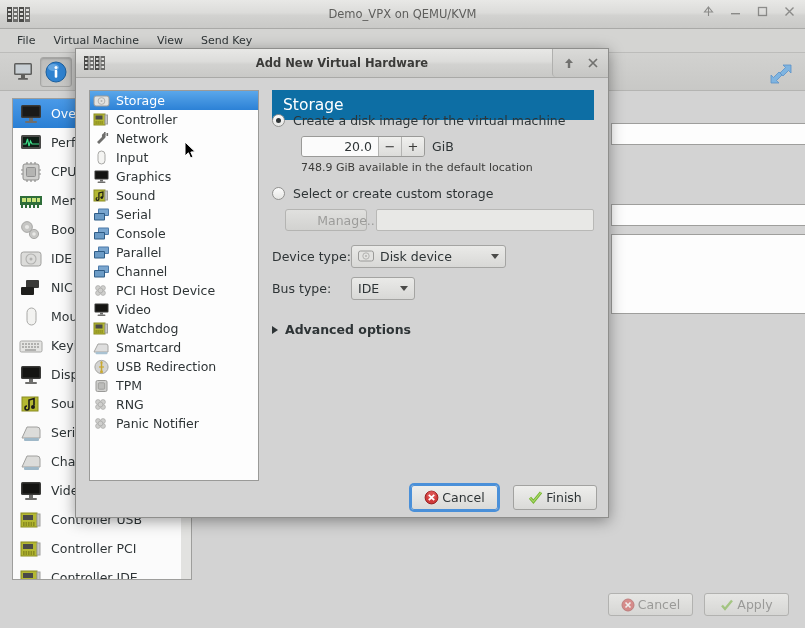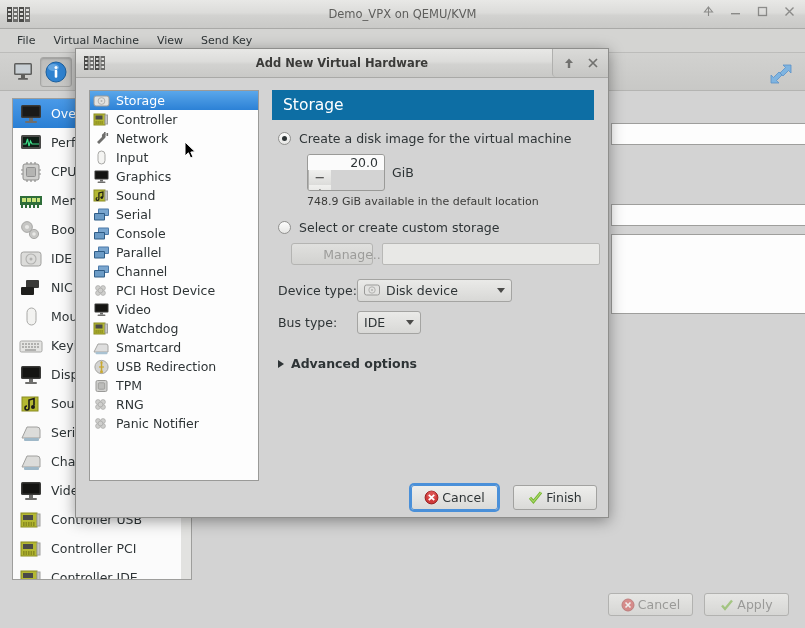--- a/index.html
+++ b/index.html
@@ -119,35 +119,35 @@
   }
   .hwrow .hlabel{margin-left:6px;white-space:nowrap;}
   .hw-ico{width:17px;height:16px;flex:none;position:relative;}
 
   
   .banner{
     position:absolute;left:196px;top:41px;width:322px;height:30px;
     background:#0d6ea4;color:#fff;font-size:15.5px;
     display:flex;align-items:center;padding-left:11px;box-sizing:border-box;
   }
-  .content{position:absolute;left:196px;top:82px;width:325px;margin-left:6px;}
+  .content{position:absolute;left:196px;top:64px;width:325px;}
   .radio-line{display:flex;align-items:center;gap:8px;margin-bottom:8px;}
   .radio{
     width:13px;height:13px;border-radius:50%;
     background:linear-gradient(to bottom,#fcfcfc,#e6e6e4);
     border:1px solid #91918f;box-sizing:border-box;position:relative;flex:none;
   }
   .radio.on::after{
     content:"";position:absolute;left:3px;top:3px;width:5px;height:5px;border-radius:50%;background:#2e3436;
   }
   .radio-label{font-size:12.5px;}
   .spin-row{display:flex;align-items:center;gap:7px;margin:3px 0 3px 29px;}
   .spinner{
-    display:flex;align-items:stretch;height:37px;
-    border:1px solid #9a9a98;border-radius:3px;overflow:hidden;box-sizing:border-box;flex-direction:column;
+    display:flex;align-items:stretch;height:21px;
+    border:1px solid #9a9a98;border-radius:3px;overflow:hidden;box-sizing:border-box;
   }
   .spin-val{
     width:70px;background:#fbfbfb;text-align:right;padding-right:6px;
     display:flex;align-items:center;justify-content:flex-end;font-size:12.5px;
   }
   .spin-btn{
     width:22px;background:linear-gradient(to bottom,#f0f0ee,#dcdcda);
     border-left:1px solid #b4b4b2;
     display:flex;align-items:center;justify-content:center;font-size:13px;color:#3b3b39;
   }

